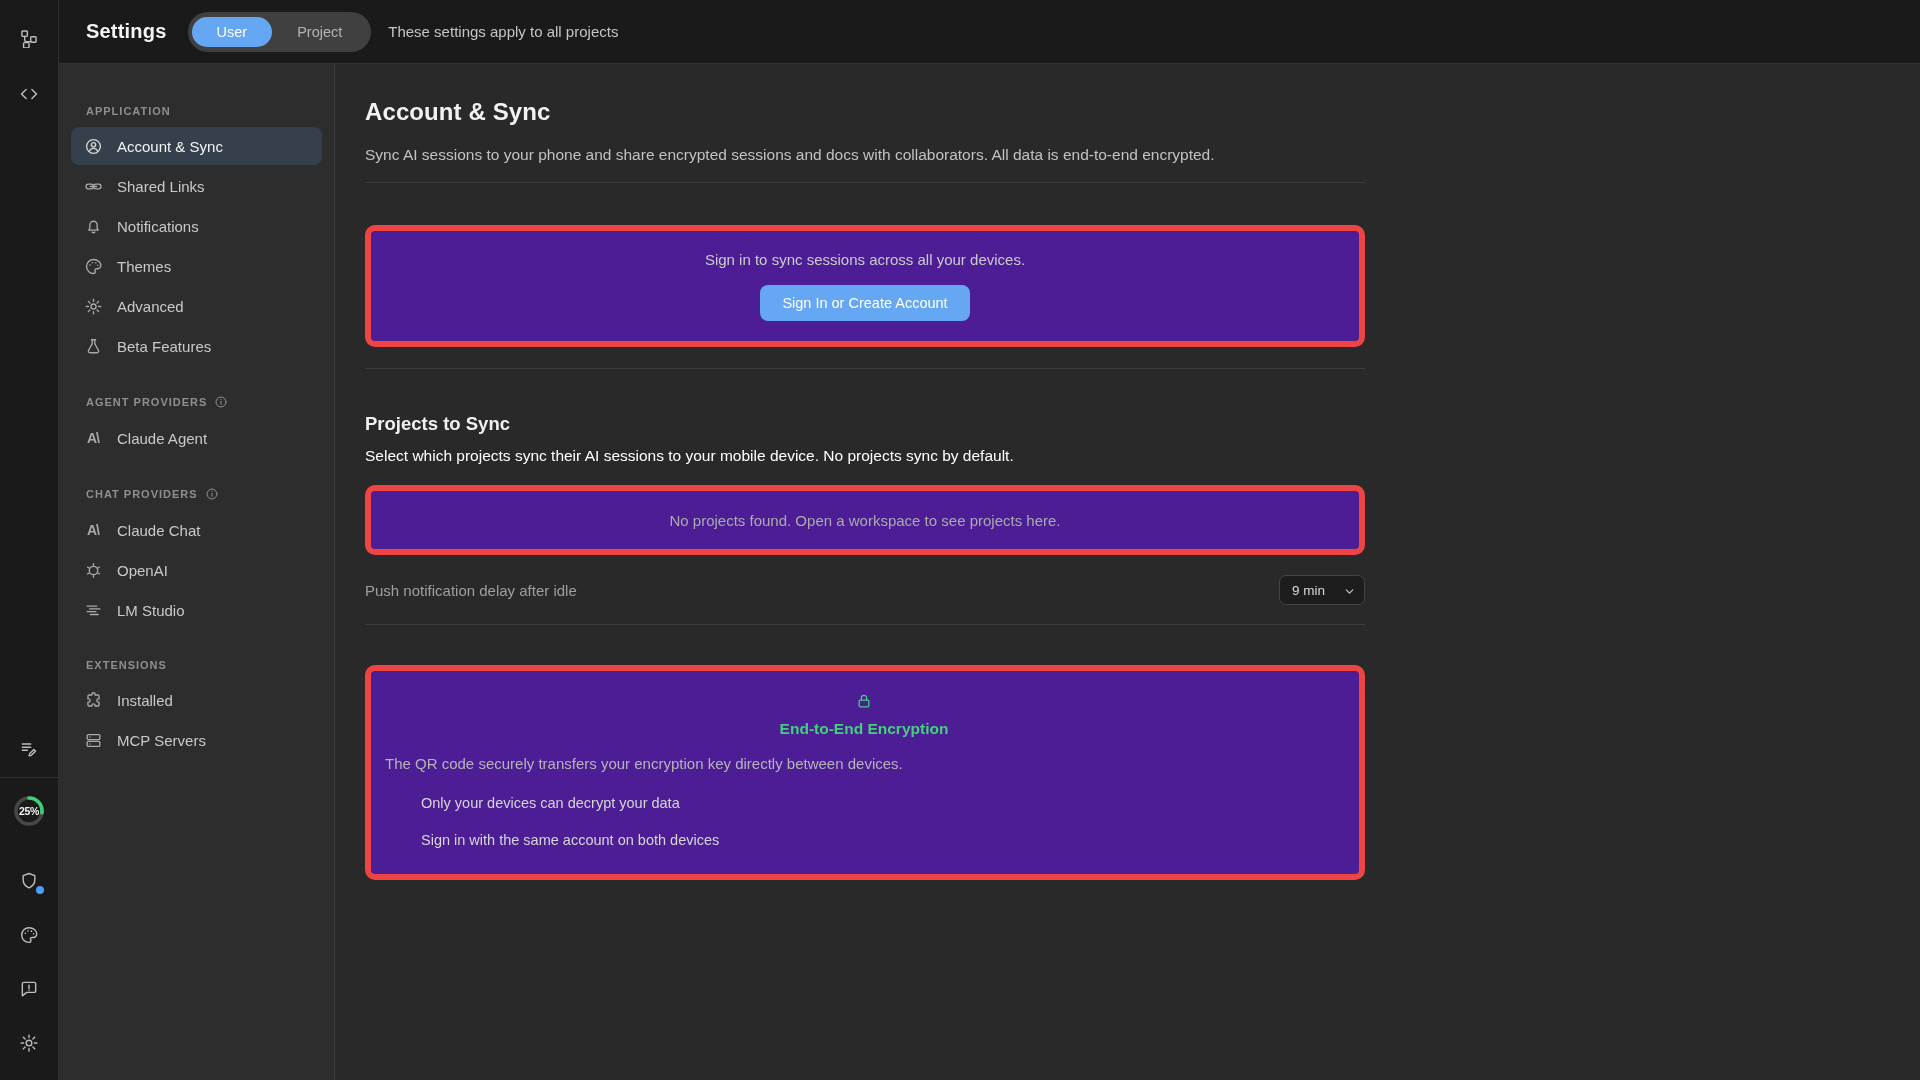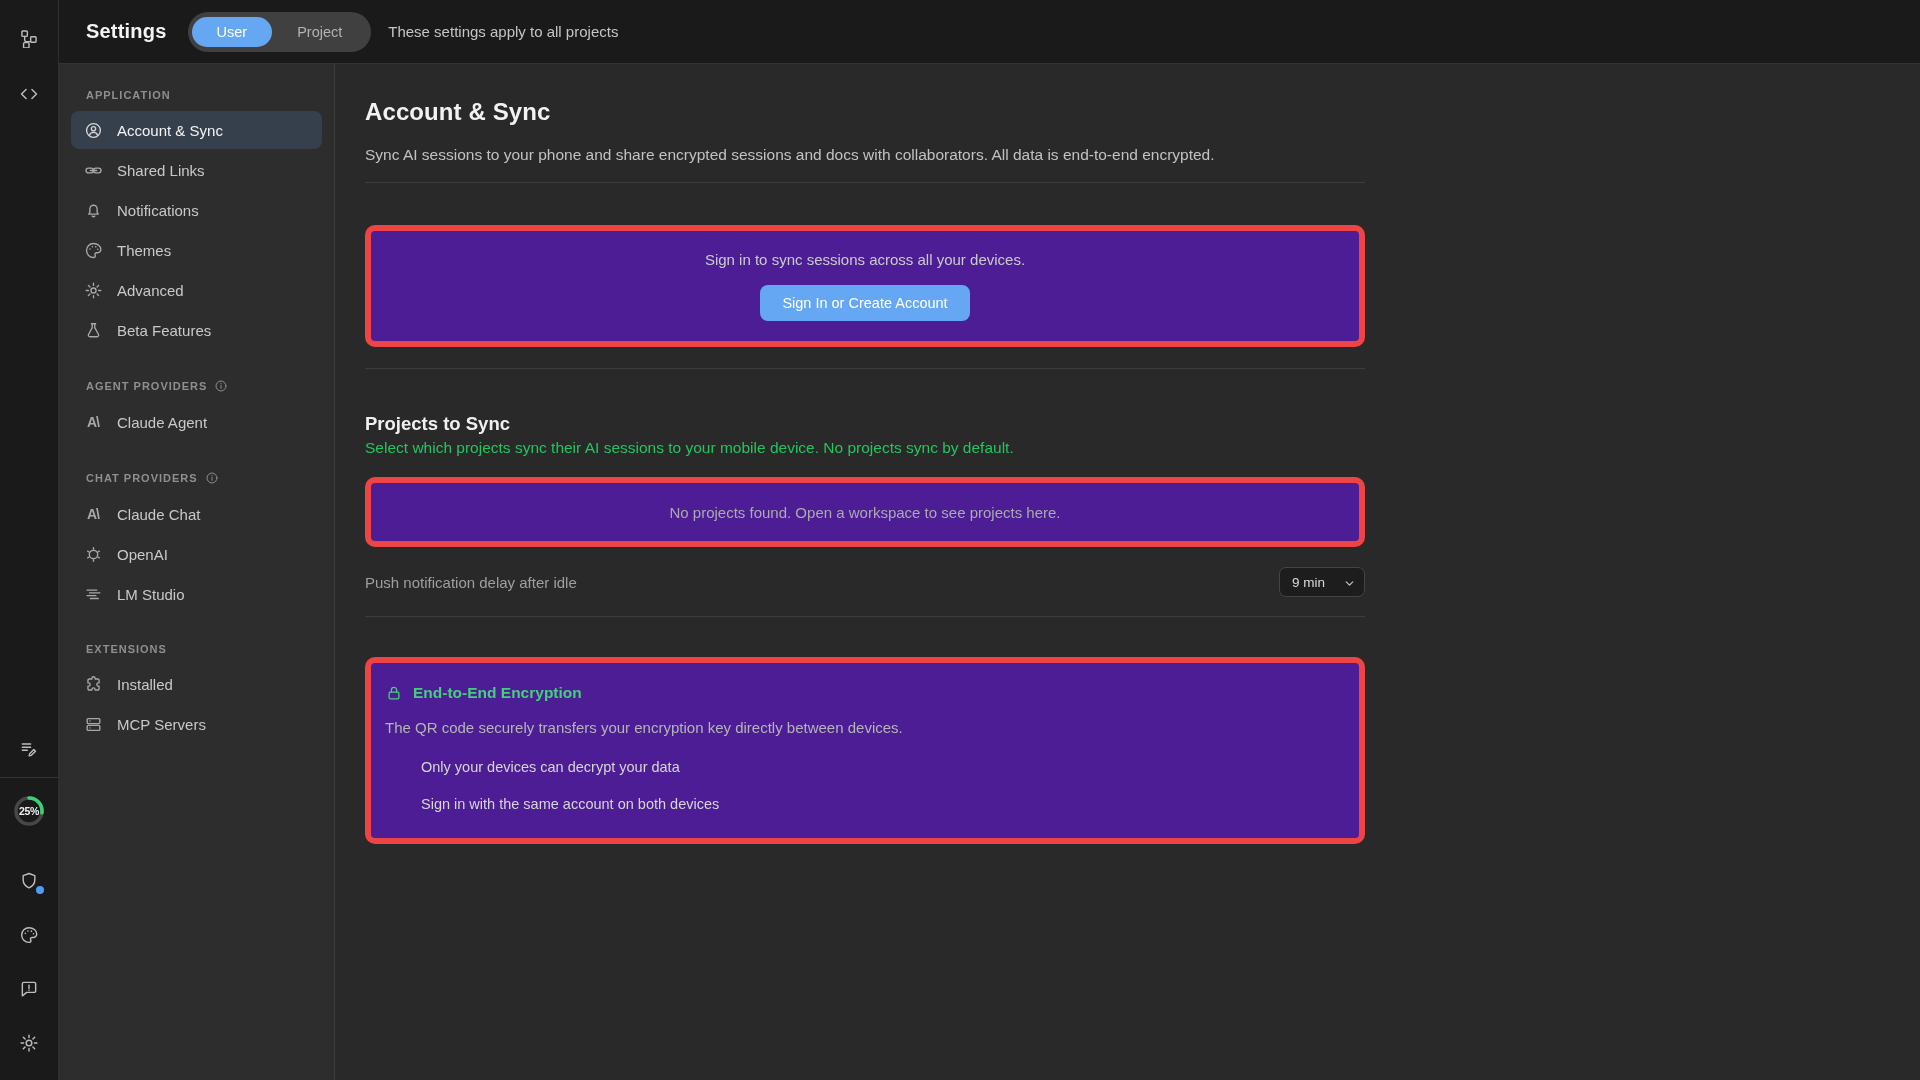--- a/index.html
+++ b/index.html
@@ -33,21 +33,21 @@
   .seg.active { background:#66a7f3; color:#ffffff; }
   .header-note { margin-left:17px; font-size:15px; color:#c5c5c5; }
 
   .body-row { flex:1; display:flex; overflow:hidden; }
 
   
   .sidebar { width:276px; min-width:276px; background:#2d2d2d; border-right:1px solid #3d3d3d;
     padding-top:25px; overflow:hidden; }
   .section-label { display:flex; align-items:center; gap:7px; padding-left:27px; margin-top:30px;
     font-size:11px; font-weight:700; letter-spacing:1px; color:#8f8f8f; }
-  .section-label:first-child { margin-top:0; }
+  .section-label:first-child { margin-top:16px; }
   .section-label .icon { width:14px; height:14px; color:#8f8f8f; }
   .section-label .icon svg { width:14px; height:14px; }
   .side-items { margin-top:10px; }
   .side-item { margin:0 12px 2px; height:38px; border-radius:8px; display:flex; align-items:center;
     gap:14px; padding:0 12px; cursor:pointer; color:#c9c9c9; }
   .side-item .icon { width:20px; height:20px; color:#a9a9a9; display:flex; align-items:center; justify-content:center; }
   .side-item .icon svg { width:19px; height:19px; }
   .side-item span.lbl { font-size:15px; }
   .side-item.active { background:#36404d; color:#f3f3f3; }
   .side-item.active .icon { color:#d6d6d6; }
@@ -60,33 +60,33 @@
   .lead { margin-top:20px; font-size:15.5px; color:#c2c2c2; }
   hr { border:none; border-top:1px solid #3d3d3d; }
   .hr1 { margin-top:18px; }
   .card { background:#4c1d95; border:6px solid #ef4444; border-radius:10px; }
   .signin-card { margin-top:42px; height:122px; display:flex; flex-direction:column; align-items:center; justify-content:center; gap:17px; }
   .signin-prompt { font-size:15px; color:#cbcbcb; }
   .btn-primary { background:#66a7f3; color:#fff; border:none; border-radius:8px; padding:10px 22px;
     font-size:14.5px; font-weight:500; font-family:inherit; cursor:pointer; }
   .hr2 { margin-top:21px; }
   h2 { margin-top:44px; font-size:18.5px; font-weight:700; color:#f0f0f0; }
-  .proj-lead { margin-top:4px; font-size:15.5px; color:#22c55e; }
+  .proj-lead { margin-top:12px; font-size:15.5px; color:#ffffff; }
   .empty-card { margin-top:20px; height:70px; display:flex; align-items:center; justify-content:center; }
   .empty-text { font-size:15px; color:#ababab; }
   .delay-row { margin-top:20px; display:flex; align-items:center; justify-content:space-between; }
   .delay-label { font-size:15px; color:#9f9f9f; }
   .select { width:86px; height:30px; background:#1d1d1d; border:1px solid #454545; border-radius:7px;
     display:flex; align-items:center; justify-content:space-between; padding:0 8px 0 12px; cursor:pointer; }
   .select .val { font-size:13.5px; color:#dadada; }
   .select .icon { width:13px; height:13px; color:#bdbdbd; }
   .select .icon svg { width:13px; height:13px; }
   .hr3 { margin-top:19px; }
   .enc-card { margin-top:40px; padding:21px 16px 26px 14px; }
-  .enc-head { display:flex; align-items:center; gap:10px; }
+  .enc-head { display:flex; align-items:center; gap:10px;flex-direction:column; }
   .enc-head .icon { width:18px; height:18px; color:#43cf7c; }
   .enc-head .icon svg { width:18px; height:18px; }
   .enc-title { font-size:15.5px; font-weight:700; color:#43cf7c; }
   .enc-sub { margin-top:17px; font-size:15px; color:#b5b5b5; }
   .enc-points { margin:23px 0 0 36px; list-style:none; }
   .enc-points li { font-size:14.5px; color:#d6d6d6; margin-bottom:21px; }
   .enc-points li:last-child { margin-bottom:0; }
 
   svg { stroke:currentColor; fill:none; stroke-width:1.7; stroke-linecap:round; stroke-linejoin:round; }
   svg .fill { fill:currentColor; stroke:none; }

